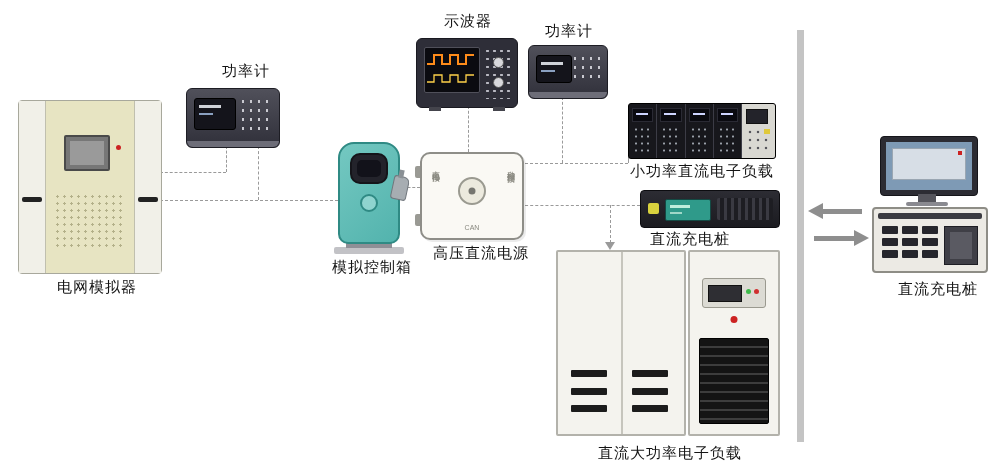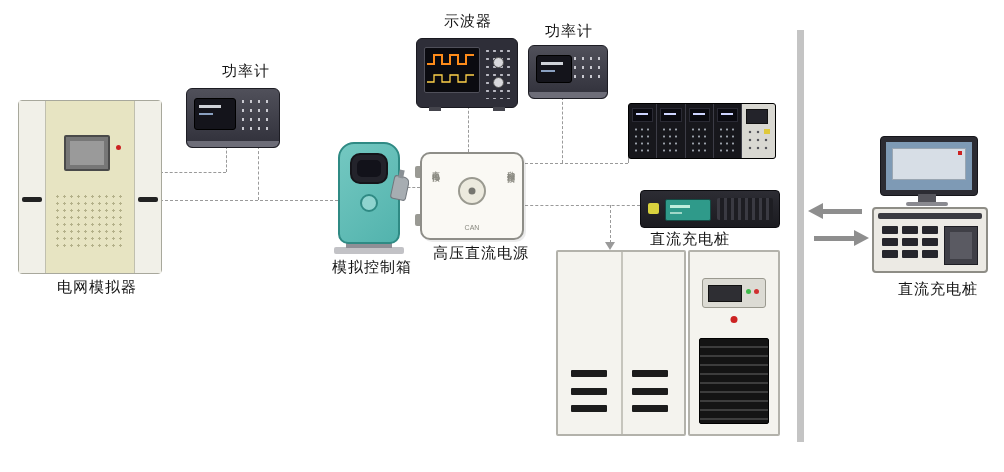--- a/index.html
+++ b/index.html
@@ -255,20 +255,21 @@
     </div>
     <div class="sload-mod">
       <div class="md"></div>
       <div class="mk"></div>
     </div>
     <div class="sload-ctrl">
       <div class="cscreen"></div>
       <div class="ckeys"></div>
     </div>
   </div>
+  <div class="lbl" style="left:630px;top:162px;">小功率直流电子负载</div>
 
   <div class="hvsrc">
     <div class="hv-logo"></div>
     <div class="hv-disp"></div>
     <div class="hv-vents"></div>
   </div>
   <div class="lbl" style="left:650px;top:230px;">直流充电桩</div>
 
   <div class="bigload">
     <div class="bl-left">
@@ -286,20 +287,21 @@
     <div class="bl-right">
       <div class="bl-panel">
         <div class="bl-pscreen"></div>
         <div class="bl-led green"></div>
         <div class="bl-led red"></div>
       </div>
       <div class="bl-btn"></div>
       <div class="bl-vents"></div>
     </div>
   </div>
+  <div class="lbl" style="left:598px;top:444px;">直流大功率电子负载</div>
 
   <div class="bus"></div>
   <div class="arr-shaft al-shaft"></div>
   <div class="arr-head al-head"></div>
   <div class="arr-shaft ar-shaft"></div>
   <div class="arr-head ar-head"></div>
 
   <div class="ipc-monitor">
     <div class="ipc-screen"></div>
   </div>

